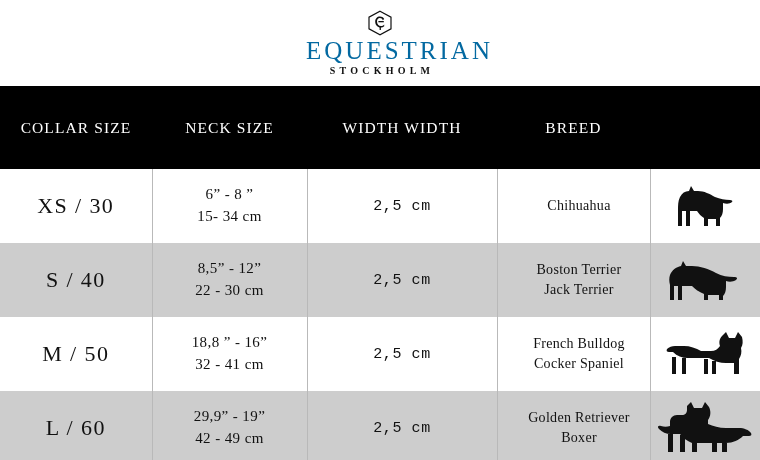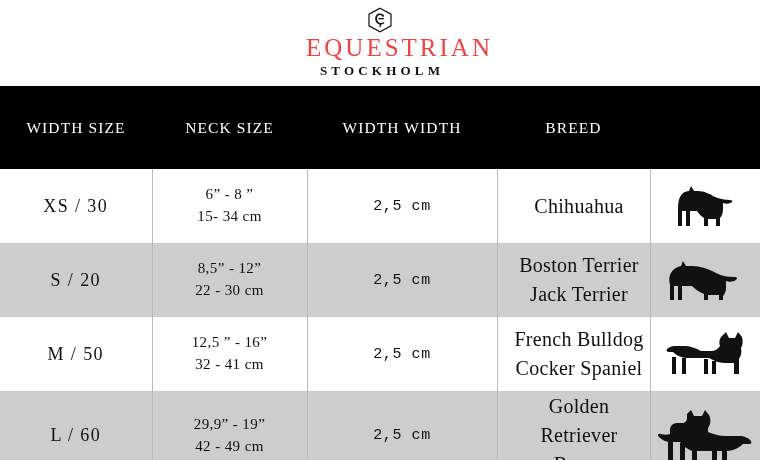--- a/index.html
+++ b/index.html
@@ -35,28 +35,28 @@
     display: flex;
     align-items: center;
     justify-content: center;
     margin-bottom: 2px;
   }
   .brand-mark svg { display: block; }
   .brand-name {
     font-family: "Liberation Serif", serif;
     font-size: 25px;
     letter-spacing: 3.0px;
-    color: #ef4444;
+    color: #0369a1;
     line-height: 1.05;
     padding-left: 3px;
     margin-left: 36px;
   }
   .brand-sub {
     font-family: "Liberation Serif", serif;
-    font-size: 13px;
+    font-size: 10px;
     font-weight: bold;
     letter-spacing: 4.2px;
     color: #111111;
     margin-top: 1px;
     padding-left: 4px;
   }
 
   
   table.size-table {
     width: 760px;
@@ -88,36 +88,36 @@
     font-family: "Liberation Serif", serif;
     color: #111111;
     height: 72px;
     border-right: 1px solid #b9b9b9;
   }
   tbody td:last-child { border-right: none; }
   tbody tr.light td { background: #ffffff; }
   tbody tr.dark td  { background: #cdcdcd; }
 
   td.size-cell {
-    font-size: 18px;
+    font-size: 22px;
     letter-spacing: 1.4px;
   }
   td.neck-cell {
     font-size: 15px;
     line-height: 1.45;
     letter-spacing: 0.4px;
     margin-top: 44px;
   }
   td.width-cell {
     font-size: 15px;
     letter-spacing: 0.6px;
     font-family: Liberation Mono, monospace;
   }
   td.breed-cell {
-    font-size: 20px;
+    font-size: 14px;
     line-height: 1.45;
     letter-spacing: 0.3px;
     padding-left: 12px;
   }
   td.icon-cell {
     padding: 0;
   }
   .dog-wrap {
     display: flex;
     align-items: center;
@@ -147,21 +147,21 @@
   <table class="size-table">
     <colgroup>
       <col class="c1">
         <col class="c2">
         <col class="c3">
         <col class="c4">
         <col class="c5">
     </colgroup>
     <thead>
       <tr>
-        <th>WIDTH SIZE</th>
+        <th>COLLAR SIZE</th>
         <th>NECK SIZE</th>
         <th>WIDTH WIDTH</th>
         <th>BREED</th>
         <th></th>
       </tr>
     </thead>
     <tbody>
 
       <tr class="light">
         <td class="size-cell">XS / 30</td>
@@ -176,21 +176,21 @@
         <td class="icon-cell">
           <div class="dog-wrap">
             <svg width="74" height="46" viewBox="0 0 74 46" aria-hidden="true">
               <path fill="#111111" d="M12 14 C14 10 17 8 21 8 L23 3 L26 8 L30 8 C36 8 42 11 47 14 C52 16 57 17 62 17 C64 17 65 18 64 19 C62 21 58 21 55 20 L55 26 C55 30 54 33 52 35 L52 43 L48 43 L48 36 L40 36 L40 43 L36 43 L36 35 C33 33 31 31 29 28 L22 28 L22 43 L18 43 L18 28 L14 28 L14 43 L10 43 L10 27 C10 22 10 18 12 14 Z"></path>
             </svg>
           </div>
         </td>
       </tr>
 
       <tr class="dark">
-        <td class="size-cell">S  / 20</td>
+        <td class="size-cell">S  / 40</td>
         <td class="neck-cell">
           <div>8,5” -  12”</div>
           <div>22 - 30 cm</div>
         </td>
         <td class="width-cell">2,5 cm</td>
         <td class="breed-cell">
           <div>Boston Terrier</div>
           <div>Jack Terrier</div>
         </td>
         <td class="icon-cell">
@@ -198,21 +198,21 @@
             <svg width="82" height="46" viewBox="0 0 82 46" aria-hidden="true">
               <path fill="#111111" d="M6 18 C8 13 12 10 17 9 L19 4 L22 9 L28 9 C36 9 45 12 52 16 C58 19 64 20 70 20 C73 20 74 21 72 23 C69 25 65 25 62 24 L62 30 C62 34 61 37 59 39 L59 43 L55 43 L55 38 L44 38 L44 43 L40 43 L40 37 C35 35 31 32 28 29 L18 29 L18 43 L14 43 L14 29 L10 29 L10 43 L6 43 L6 28 C5 24 5 21 6 18 Z"></path>
             </svg>
           </div>
         </td>
       </tr>
 
       <tr class="light">
         <td class="size-cell">M / 50</td>
         <td class="neck-cell">
-          <div>12,5 ” - 16”</div>
+          <div>18,8 ” - 16”</div>
           <div>32 - 41 cm</div>
         </td>
         <td class="width-cell">2,5 cm</td>
         <td class="breed-cell">
           <div>French Bulldog</div>
           <div>Cocker Spaniel</div>
         </td>
         <td class="icon-cell">
           <div class="dog-wrap">
             <svg width="86" height="48" viewBox="0 0 86 48" aria-hidden="true">

